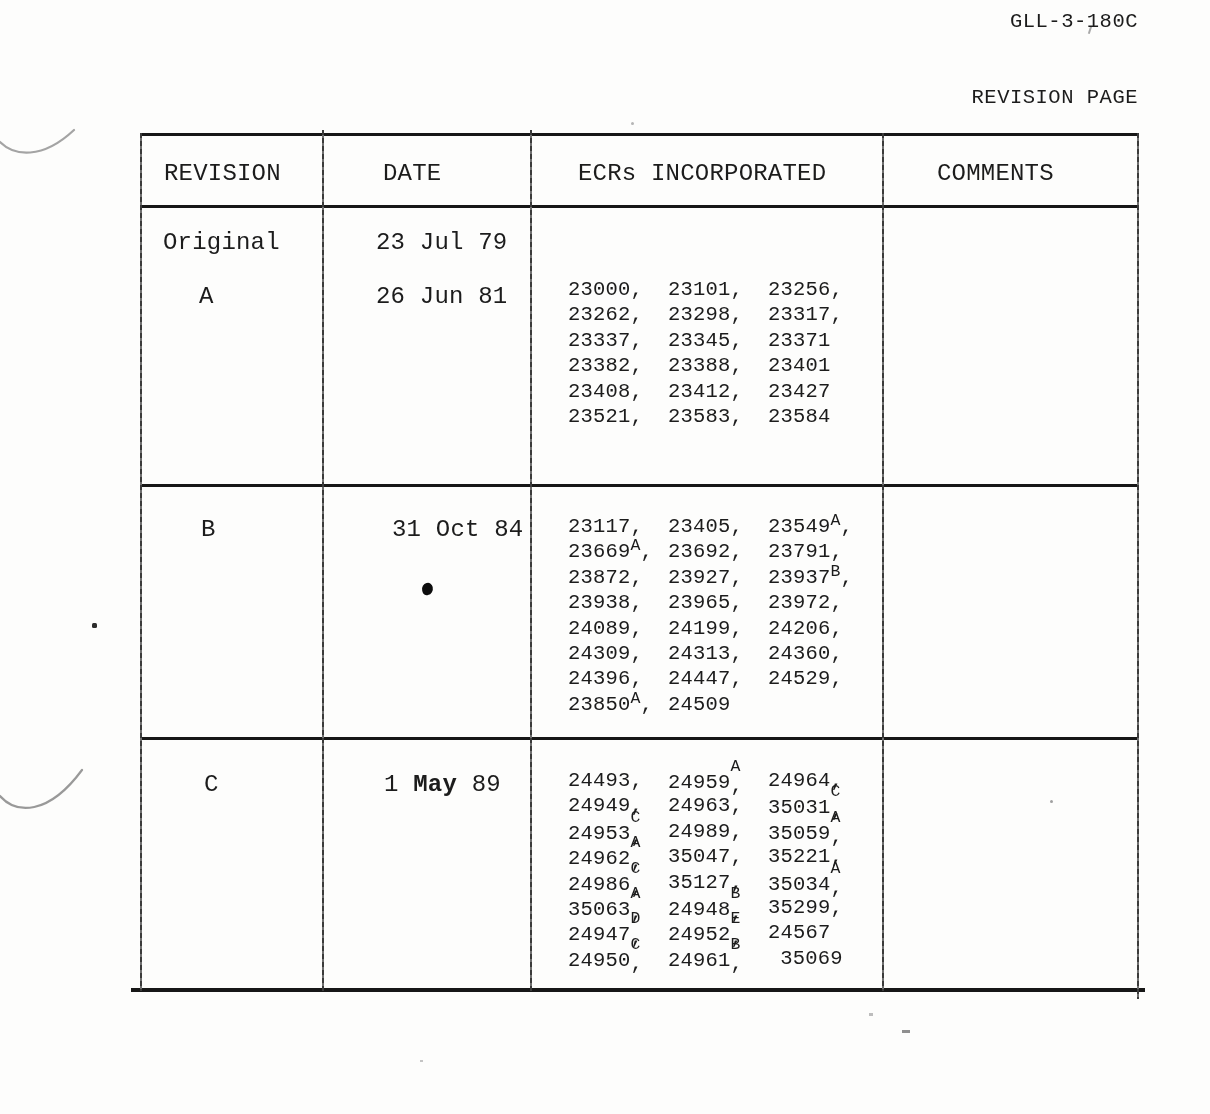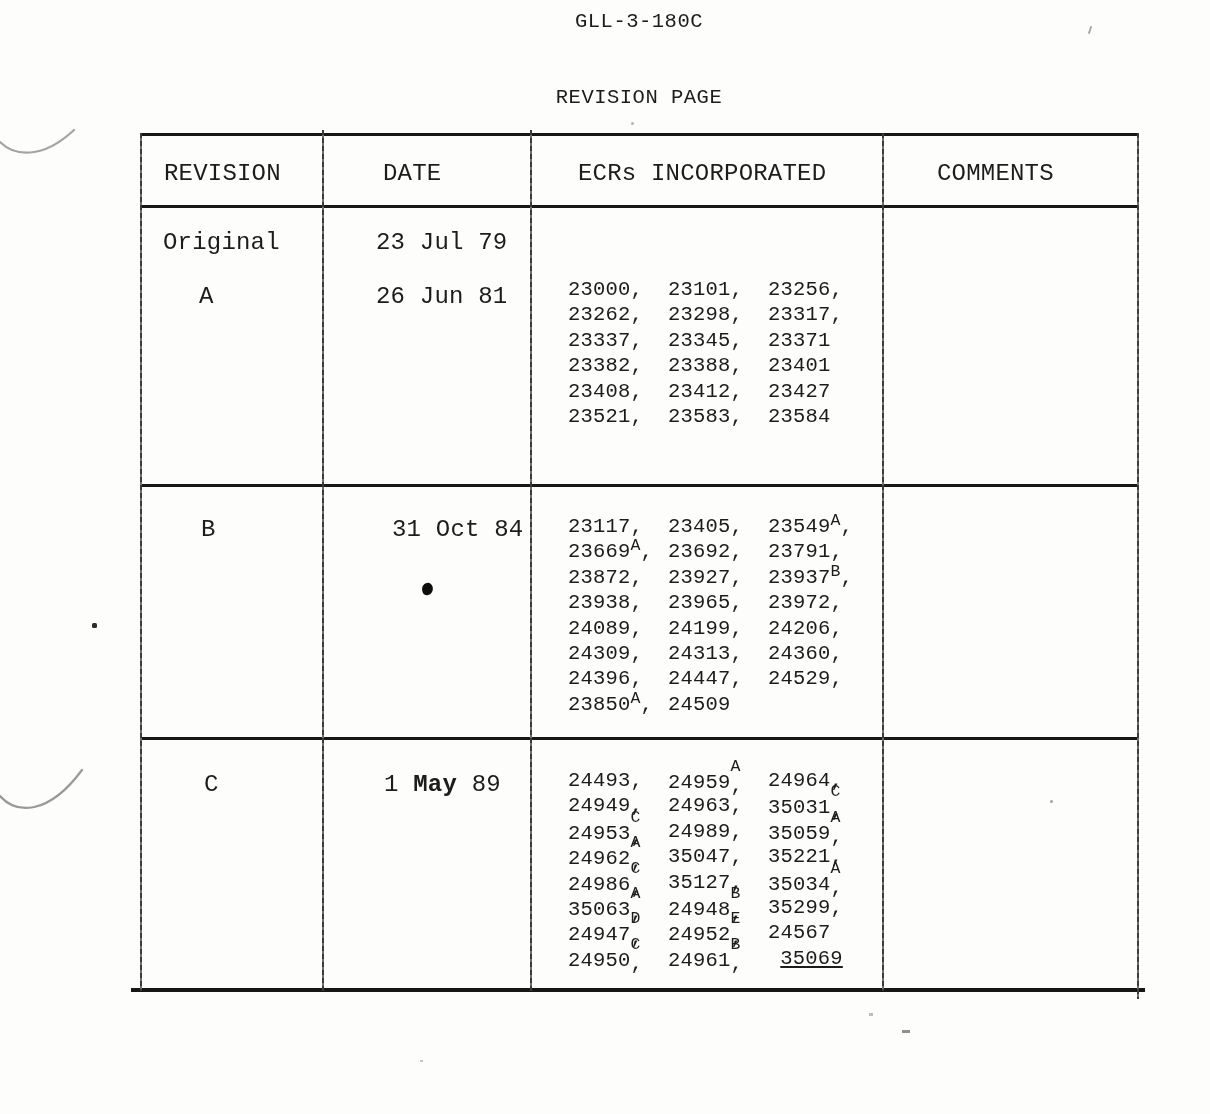--- a/index.html
+++ b/index.html
@@ -16,21 +16,21 @@
     position:absolute;
     font-size:24px;
     line-height:25.4px;
     white-space:pre;
     letter-spacing:0.2px;
   }
   .center-line{
     position:absolute;
     left:140px;
     width:998px;
-    text-align:center;
+    text-align:right;
     font-size:20.5px;
     white-space:pre;
     letter-spacing:0.5px;
   }
   .hline{position:absolute;background:#171717;height:3px;}
   .vline{
     position:absolute;width:1.5px;
     background:repeating-linear-gradient(180deg,#3b3b3b 0px,#3b3b3b 5px,#6f6f6f 5px,#6f6f6f 8px);
   }
   .ecr-block{
@@ -130,20 +130,20 @@
   <div class="t" style="left:204px;top:772px">C</div>
   <div class="t" style="left:384px;top:772px">1 <b>May</b> 89</div>
   <div class="ecr-block" style="left:568px;top:768px">
       <div class="ecr-line"><span class="slot">24493,</span><span class="slot">24959<span class="stk"><span class="sl">A</span><span class="sc">,</span></span></span><span class="slot">24964,</span></div>
       <div class="ecr-line"><span class="slot">24949,</span><span class="slot">24963,</span><span class="slot">35031<span class="stk"><span class="sl">C</span><span class="sc">,</span></span></span></div>
       <div class="ecr-line"><span class="slot">24953<span class="stk"><span class="sl">C</span><span class="sc">,</span></span></span><span class="slot">24989,</span><span class="slot">35059<span class="stk"><span class="sl">A</span><span class="sc">,</span></span></span></div>
       <div class="ecr-line"><span class="slot">24962<span class="stk"><span class="sl">A</span><span class="sc">,</span></span></span><span class="slot">35047,</span><span class="slot">35221,</span></div>
       <div class="ecr-line"><span class="slot">24986<span class="stk"><span class="sl">C</span><span class="sc">,</span></span></span><span class="slot">35127,</span><span class="slot">35034<span class="stk"><span class="sl">A</span><span class="sc">,</span></span></span></div>
       <div class="ecr-line"><span class="slot">35063<span class="stk"><span class="sl">A</span><span class="sc">,</span></span></span><span class="slot">24948<span class="stk"><span class="sl">B</span><span class="sc">,</span></span></span><span class="slot">35299,</span></div>
       <div class="ecr-line"><span class="slot">24947<span class="stk"><span class="sl">D</span><span class="sc">,</span></span></span><span class="slot">24952<span class="stk"><span class="sl">E</span><span class="sc">,</span></span></span><span class="slot">24567</span></div>
-      <div class="ecr-line"><span class="slot">24950<span class="stk"><span class="sl">C</span><span class="sc">,</span></span></span><span class="slot">24961<span class="stk"><span class="sl">B</span><span class="sc">,</span></span></span><span class="slot" style="padding-left: 12.3px; text-decoration: underline;">35069</span></div>
+      <div class="ecr-line"><span class="slot">24950<span class="stk"><span class="sl">C</span><span class="sc">,</span></span></span><span class="slot">24961<span class="stk"><span class="sl">B</span><span class="sc">,</span></span></span><span class="slot" style="padding-left: 12.3px;">35069</span></div>
     </div>
 
   <div class="t" style="left:905px;top:300px"></div>
   <div class="t" style="left:905px;top:560px"></div>
   <div class="t" style="left:905px;top:820px"></div>
 
 </div>
 
 </body></html>

